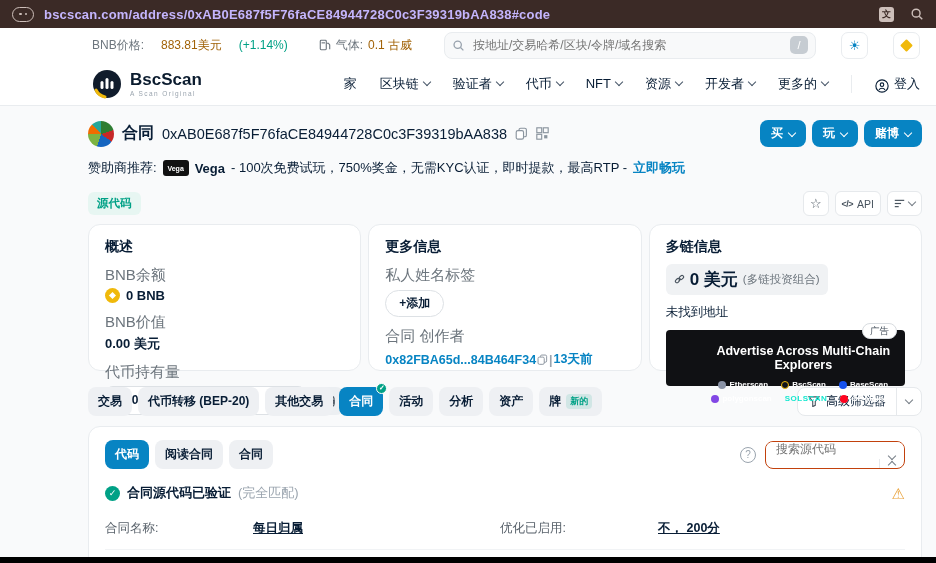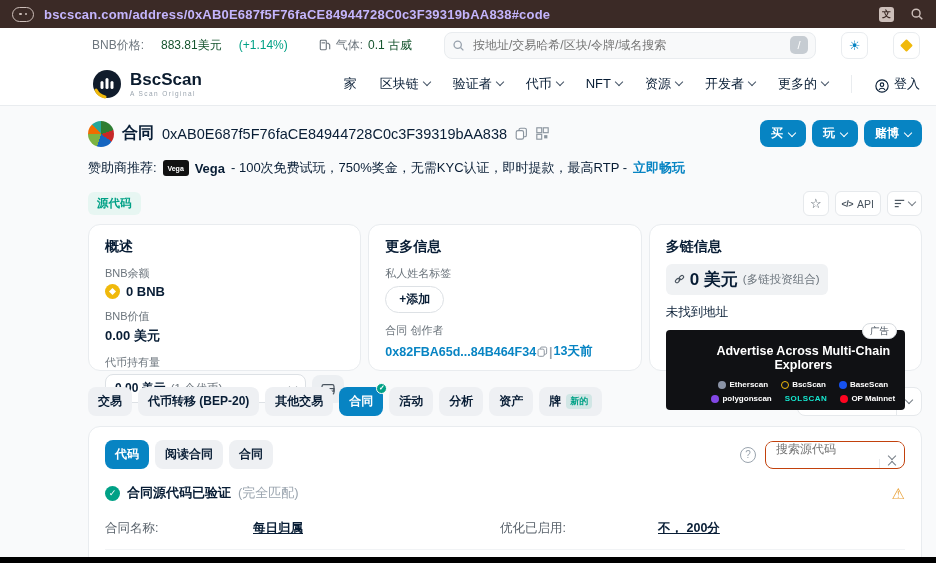--- a/index.html
+++ b/index.html
@@ -10,21 +10,21 @@
   
   .browser-bar{height:28px;background:#3b2a26;display:flex;align-items:center;gap:10px;padding:0 12px;}
   .site-chip{width:22px;height:15px;border:1.5px solid #cdbfba;border-radius:8px;display:flex;align-items:center;justify-content:center;gap:3px;flex:0 0 auto;}
   .site-chip i{width:2.5px;height:2.5px;background:#cdbfba;border-radius:50%;display:block;}
   .url{color:#c4b5fd;font-size:13px;font-weight:600;letter-spacing:.2px;white-space:nowrap;}
   .browser-right{margin-left:auto;display:flex;gap:16px;align-items:center;}
   .tr-icon{width:15px;height:15px;background:#cdbfba;border-radius:3px;color:#3b2a26;font-size:9px;font-weight:bold;display:flex;align-items:center;justify-content:center;}
   
   .topbar{height:34px;background:#fff;display:flex;align-items:center;padding:0 16px 0 92px;font-size:12px;gap:17px;}
   .lbl{color:#6c757d;}
-  .val-blue{color:#14532d;cursor:pointer;}
+  .val-blue{color:#a16207;cursor:pointer;}
   .val-green{color:#00a186;}
   .gas-wrap{display:flex;align-items:center;gap:5px;margin-left:14px;}
   .topsearch{margin-left:auto;width:372px;height:27px;background:#f8f9fa;border:1px solid #e9ecef;border-radius:8px;display:flex;align-items:center;padding:0 7px;gap:6px;}
   .topsearch input{border:none;background:transparent;outline:none;flex:1;font-size:12px;color:#081d35;font-family:inherit;}
   .slash-key{width:18px;height:18px;background:#c6ccd2;color:#fff;border-radius:5px;display:flex;align-items:center;justify-content:center;font-size:11px;flex:0 0 auto;}
   .icon-btn{width:27px;height:27px;background:#fff;border:1px solid #e9ecef;border-radius:7px;display:flex;align-items:center;justify-content:center;margin-left:8px;cursor:pointer;flex:0 0 auto;}
   .sun{color:#0784c3;font-size:13px;line-height:1;}
   .bnb-diamond{width:9px;height:9px;background:#f0b90b;transform:rotate(45deg);border-radius:1px;display:block;}
   
   .navbar{height:44px;background:#fff;border-bottom:1px solid #e9ecef;display:flex;align-items:center;padding:0 16px 0 92px;}
@@ -54,37 +54,37 @@
   .badge-row{display:flex;align-items:center;margin-top:14px;}
   .badge-teal{background:#e7f6f2;color:#00a186;font-size:11.5px;font-weight:600;padding:4px 9px;border-radius:6px;}
   .badge-actions{margin-left:auto;display:flex;gap:6px;align-items:center;}
   .mini-btn{height:25px;min-width:25px;background:#fff;border:1px solid #e6e9ec;border-radius:6px;display:flex;align-items:center;justify-content:center;padding:0 6px;gap:4px;font-size:10.5px;color:#48535e;cursor:pointer;font-family:inherit;}
   .star{font-size:13px;color:#48535e;line-height:1;}
   .code-glyph{font-size:9px;font-weight:bold;letter-spacing:-.5px;}
   
   .cards{display:grid;grid-template-columns:1fr 1fr 1fr;gap:7px;margin-top:8px;}
   .card{background:#fff;border:1px solid #e9ecef;border-radius:12px;padding:13px 16px;height:147px;}
   .card h3{margin:0;font-size:14px;}
-  .f-label{font-size:11px;color:#6c757d;margin-top:10px;}
+  .f-label{font-size:15px;color:#6c757d;margin-top:10px;}
   .f-value{font-size:13px;font-weight:600;margin-top:3px;display:flex;align-items:center;gap:6px;}
   .bnb-coin{width:15px;height:15px;border-radius:50%;background:#f0b90b;display:flex;align-items:center;justify-content:center;flex:0 0 auto;}
   .bnb-coin i{width:5px;height:5px;background:#fff;transform:rotate(45deg);display:block;}
   .holdings-row{display:flex;gap:6px;margin-top:4px;align-items:center;}
   .select{flex:1;border:1px solid #dde1e5;border-radius:8px;padding:5px 9px;display:flex;align-items:center;font-size:12px;font-weight:600;cursor:pointer;background:#fff;}
   .select .muted{color:#6c757d;font-weight:400;margin-left:5px;font-size:11.5px;}
   .select .chev{margin-left:auto;color:#48535e;}
   .sq-btn{width:32px;height:28px;background:#eceff2;border:none;border-radius:8px;display:flex;align-items:center;justify-content:center;cursor:pointer;color:#48535e;}
   .pill-btn{border:1px solid #dde1e5;background:#fff;border-radius:15px;padding:4px 13px;font-size:12px;font-weight:600;cursor:pointer;margin-top:5px;font-family:inherit;color:#081d35;}
   .creator-line{display:flex;align-items:center;gap:1px;font-size:12.5px;margin-top:5px;font-weight:600;}
   .grey{color:#9aa4ae;}
   .mc-badge{display:inline-flex;align-items:center;gap:5px;background:#f0f2f4;border-radius:6px;padding:4px 8px;font-size:11.5px;cursor:pointer;margin-top:8px;border:none;font-family:inherit;color:#081d35;}
   .mc-badge b{font-size:17px;}
   .mc-badge .muted{color:#6c757d;}
   .notfound{font-size:12.5px;margin-top:9px;}
-  .ad{position:relative;margin-top:9px;background:#101114;border-radius:4px;height:80px;color:#fff;cursor:pointer;padding-left:36px;}
+  .ad{position:relative;margin-top:9px;background:#101114;border-radius:4px;height:56px;color:#fff;cursor:pointer;padding-left:36px;}
   .ad-tag{position:absolute;top:-7px;right:8px;background:#fff;border:1px solid #d8dce0;color:#48535e;font-size:9.5px;padding:0 7px;border-radius:9px;line-height:14px;}
   .ad-title{text-align:center;font-weight:bold;font-size:12.5px;padding-top:14px;}
   .ad-logos{display:flex;flex-wrap:wrap;justify-content:center;column-gap:13px;row-gap:5px;margin-top:8px;font-size:8px;padding:0 8px;}
   .ad-logo{display:flex;align-items:center;gap:3px;font-weight:600;}
   .ad-dot{width:8px;height:8px;border-radius:50%;flex:0 0 auto;}
   .ad-logo:nth-child(1) .ad-dot{background:#8a93a6;}
   .ad-logo:nth-child(2) .ad-dot{background:#10151d;border:1px solid #f0b90b;}
   .ad-logo:nth-child(3) .ad-dot{background:#1652f0;}
   .ad-logo:nth-child(4) .ad-dot{background:#8247e5;}
   .ad-logo:nth-child(5) .ad-dot{display:none;}

